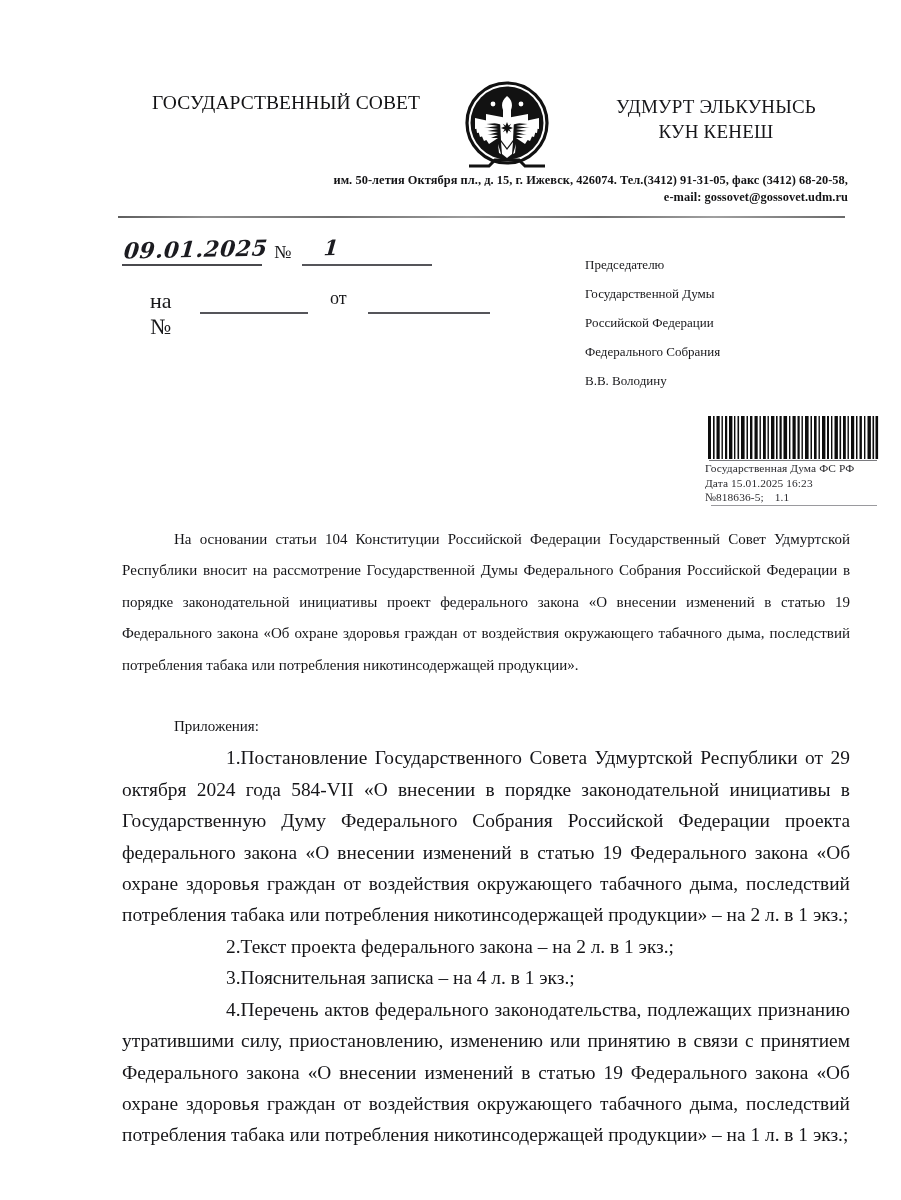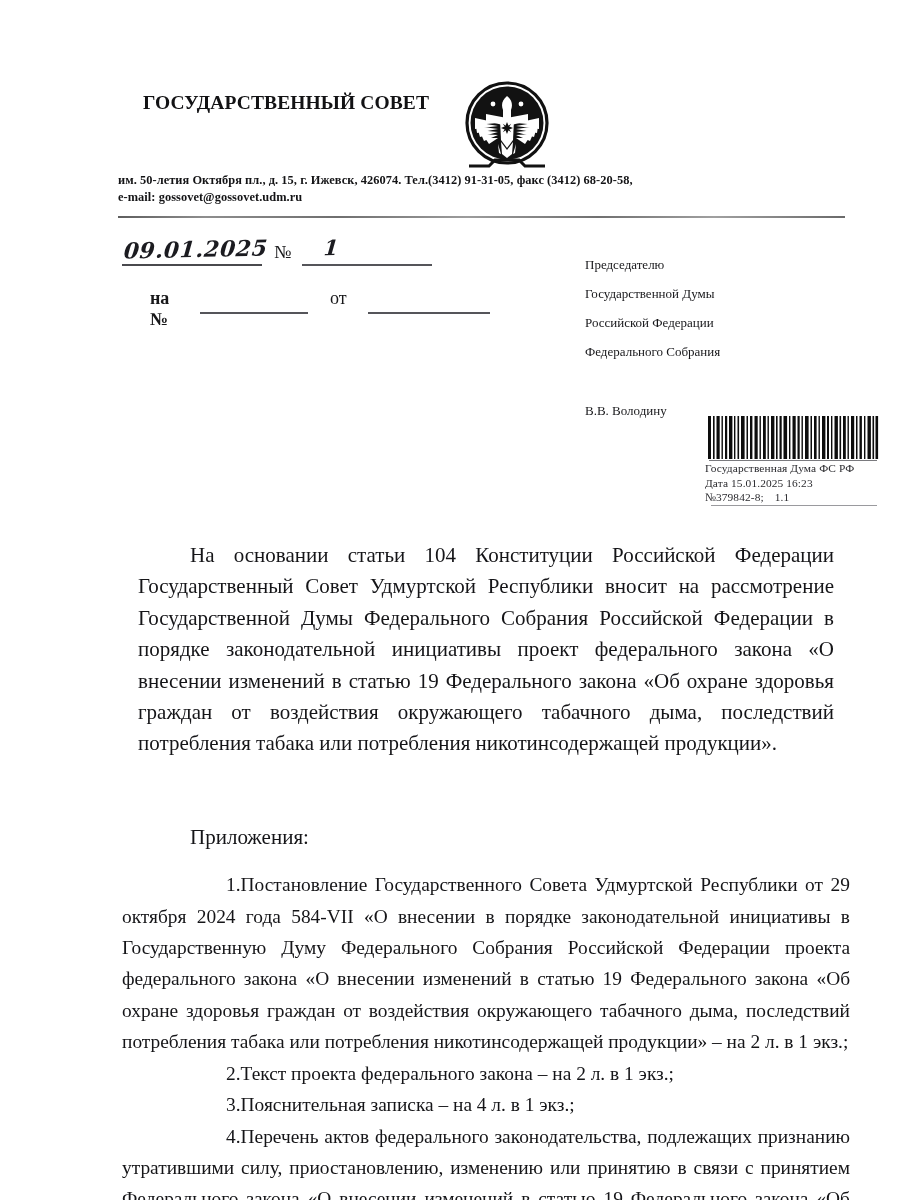--- a/index.html
+++ b/index.html
@@ -25,21 +25,21 @@
     top: 78px;
     width: 730px;
     height: 120px;
   }
   .lh-left {
     position: absolute;
     left: 18px;
     top: 12px;
     width: 300px;
     text-align: center;
-    font-weight: bold;
+    font-weight: normal;
     font-size: 19.5px;
     line-height: 25px;
     letter-spacing: 0.1px;
     color: #121214;
   }
   .lh-right {
     position: absolute;
     left: 448px;
     top: 16px;
     width: 300px;
@@ -60,21 +60,21 @@
     width: 104px;
     height: 104px;
   }
 
   
   .contact {
     position: absolute;
     left: 118px;
     top: 172px;
     width: 730px;
-    text-align: left;
+    text-align: right;
     font-weight: bold;
     font-size: 12.4px;
     line-height: 16.5px;
     color: #141416;
     letter-spacing: 0.05px;
   }
 
   
   .rule {
     position: absolute;
@@ -149,22 +149,21 @@
   .ref-row2 {
     position: absolute;
     left: 28px;
     top: 50px;
     height: 32px;
   }
   .na-label {
     position: absolute;
     left: 0;
     top: 2px;
-    font-size: 18px;
-    font-weight: bold;
+    font-size: 22px;
   }
   .na-line {
     position: absolute;
     left: 50px;
     top: 26px;
     width: 108px;
     height: 1.6px;
     background: #55555a;
   }
   .ot-label {
@@ -186,21 +185,20 @@
   .addressee {
     position: absolute;
     left: 585px;
     top: 250px;
     width: 300px;
     font-size: 13px;
     line-height: 29px;
     color: #17171a;
   }
   .addressee .name {
-    margin-top: 30px;
   }
 
   
   .stamp {
     position: absolute;
     left: 705px;
     top: 416px;
     width: 176px;
     height: 92px;
   }
@@ -254,24 +252,24 @@
   }
 
   
   .body-area {
     position: absolute;
     left: 122px;
     top: 524px;
     width: 728px;
   }
   p.just {
-    margin: 16px;
+    margin: 0;
     text-align: justify;
     text-align-last: left;
-    font-size: 21px;
+    font-size: 15px;
     line-height: 31.4px;
     color: #151518;
     hyphens: none;
   }
   p.just.indent { text-indent: 52px; }
   .gap-md { height: 30px; }
 
   
   .att-item {
     display: block;
@@ -287,20 +285,24 @@
   .num-pad { display: inline-block; min-width: 30px; }
 </style>
 </head>
 <body>
 
 <div id="page">
 
   <div class="letterhead">
     <div class="lh-left">
       <div>ГОСУДАРСТВЕННЫЙ СОВЕТ</div>
+    </div>
+    <div class="lh-right">
+      <div class="l1">УДМУРТ ЭЛЬКУНЫСЬ</div>
+      <div class="l1">КУН КЕНЕШ</div>
     </div>
   </div>
 
   <div class="emblem">
     <svg width="104" height="104" viewBox="0 0 104 104" aria-hidden="true">
 
       <circle cx="52" cy="49" r="40" fill="none" stroke="#111" stroke-width="3.2"></circle>
 
       <circle cx="52" cy="49" r="36.5" fill="#121212"></circle>
 
@@ -427,21 +429,21 @@
             <rect x="165.5" y="0" width="1.6" height="43"></rect>
           <rect x="168.5" y="0" width="2.6" height="43"></rect>
         </g>
       </svg>
     </div>
     <div class="stamp-line-top"></div>
     <div class="stamp-text">
       <div>Государственная Дума ФС РФ</div>
       <div>Дата 15.01.2025 16:23</div>
       <div>
-        <span class="stamp-num-row">№379842-8;</span>
+        <span class="stamp-num-row">№818636-5;</span>
         <span class="stamp-num-row" style="padding-left:8px">1.1</span>
       </div>
     </div>
     <div class="stamp-line-bot"></div>
   </div>
 
 
   <div class="body-area">
     <p class="just indent">На основании статьи 104 Конституции Российской Федерации Государственный Совет Удмуртской Республики вносит на рассмотрение Государственной Думы Федерального Собрания Российской Федерации в порядке законодательной инициативы проект федерального закона «О внесении изменений в статью 19 Федерального закона «Об охране здоровья граждан от воздействия окружающего табачного дыма, последствий потребления табака или потребления никотинсодержащей продукции».</p>
 

